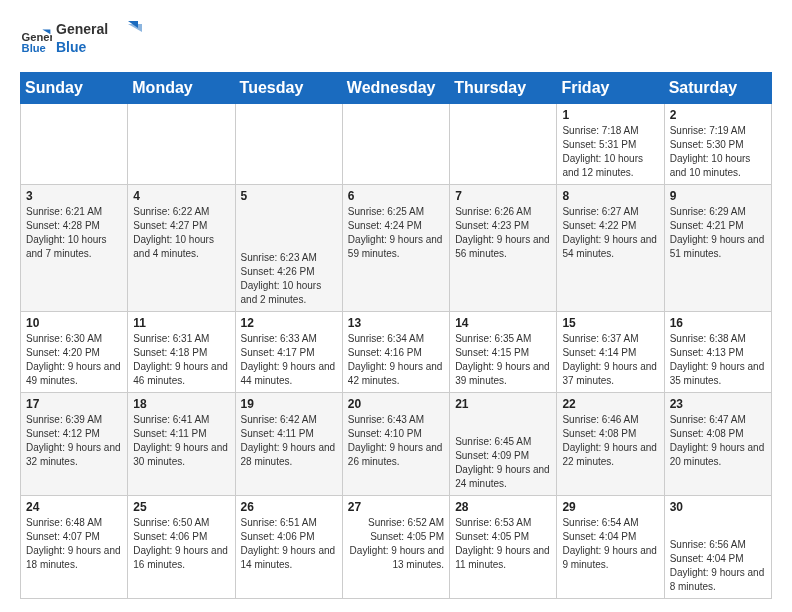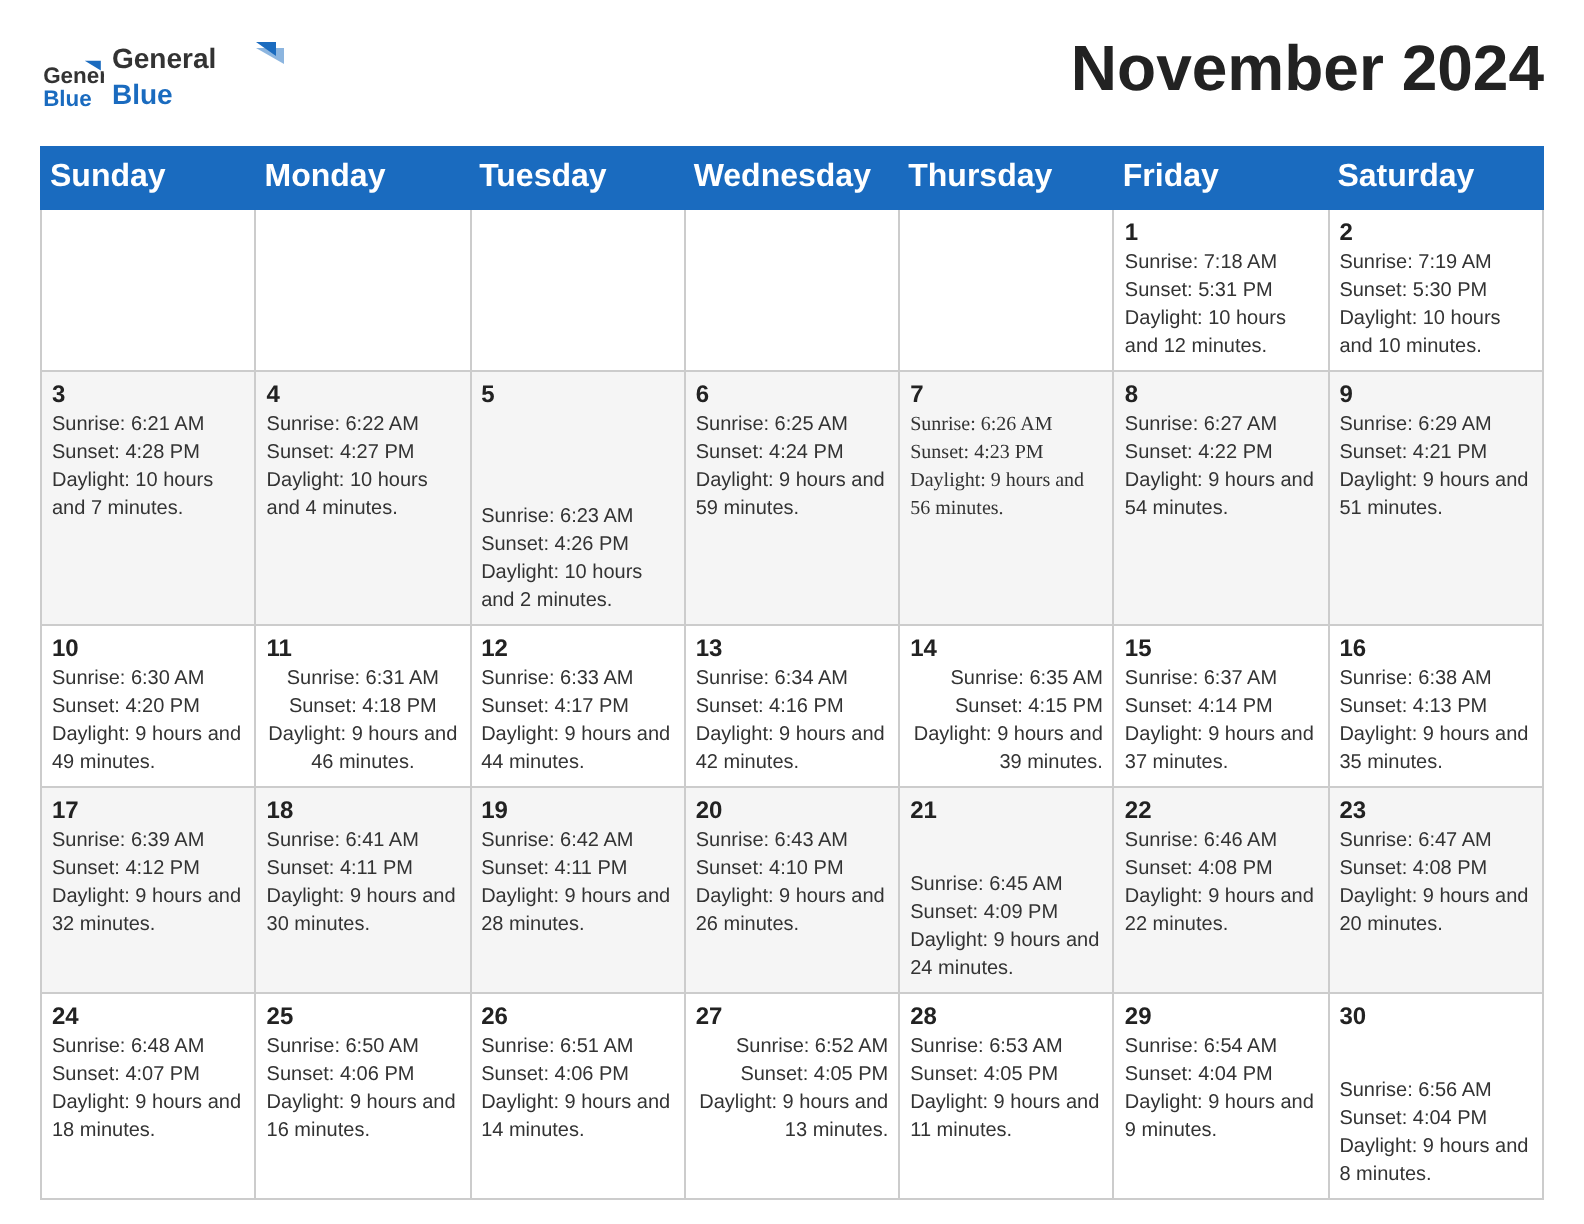--- a/index.html
+++ b/index.html
@@ -91,21 +91,20 @@
     <div>
       <svg width="90" height="42" viewBox="0 0 90 42">
         <text x="0" y="18" font-family="Arial" font-size="14" font-weight="bold" fill="#333">General</text>
         <text x="0" y="36" font-family="Arial" font-size="14" font-weight="bold" fill="#1a6bbf">Blue</text>
         <polygon points="72,5 82,12 82,5" fill="#1a6bbf"></polygon>
         <polygon points="72,8 86,16 86,8" fill="#1a6bbf" opacity="0.5"></polygon>
       </svg>
     </div>
   </div>
   <div class="title-block">
-    <div class="month-year">November 2024</div>
   </div>
 </div>
 
 <table class="calendar">
   <thead>
     <tr>
     <th>Sunday</th>
         <th>Monday</th>
         <th>Tuesday</th>
         <th>Wednesday</th>
@@ -154,21 +153,21 @@
 Daylight: 10 hours and 2 minutes.</div>
         </td>
         <td>
           <div class="day-number">6</div>
           <div class="day-info" style="white-space: pre-line;">Sunrise: 6:25 AM
 Sunset: 4:24 PM
 Daylight: 9 hours and 59 minutes.</div>
         </td>
         <td>
           <div class="day-number">7</div>
-          <div class="day-info" style="white-space: pre-line; font-family: Liberation Serif, serif;">Sunrise: 6:26 AM
+          <div class="day-info" style="white-space: pre-line;">Sunrise: 6:26 AM
 Sunset: 4:23 PM
 Daylight: 9 hours and 56 minutes.</div>
         </td>
         <td>
           <div class="day-number">8</div>
           <div class="day-info" style="white-space: pre-line;">Sunrise: 6:27 AM
 Sunset: 4:22 PM
 Daylight: 9 hours and 54 minutes.</div>
         </td>
         <td>
@@ -180,39 +179,39 @@
       </tr>
       <tr>
         <td>
           <div class="day-number">10</div>
           <div class="day-info" style="white-space: pre-line;">Sunrise: 6:30 AM
 Sunset: 4:20 PM
 Daylight: 9 hours and 49 minutes.</div>
         </td>
         <td>
           <div class="day-number">11</div>
-          <div class="day-info" style="white-space: pre-line; text-align: center;">Sunrise: 6:31 AM
+          <div class="day-info" style="white-space: pre-line;">Sunrise: 6:31 AM
 Sunset: 4:18 PM
 Daylight: 9 hours and 46 minutes.</div>
         </td>
         <td>
           <div class="day-number">12</div>
           <div class="day-info" style="white-space: pre-line;">Sunrise: 6:33 AM
 Sunset: 4:17 PM
 Daylight: 9 hours and 44 minutes.</div>
         </td>
         <td>
           <div class="day-number">13</div>
           <div class="day-info" style="white-space: pre-line;">Sunrise: 6:34 AM
 Sunset: 4:16 PM
 Daylight: 9 hours and 42 minutes.</div>
         </td>
         <td>
           <div class="day-number">14</div>
-          <div class="day-info" style="white-space: pre-line; text-align: right;">Sunrise: 6:35 AM
+          <div class="day-info" style="white-space: pre-line;">Sunrise: 6:35 AM
 Sunset: 4:15 PM
 Daylight: 9 hours and 39 minutes.</div>
         </td>
         <td>
           <div class="day-number">15</div>
           <div class="day-info" style="white-space: pre-line;">Sunrise: 6:37 AM
 Sunset: 4:14 PM
 Daylight: 9 hours and 37 minutes.</div>
         </td>
         <td>

